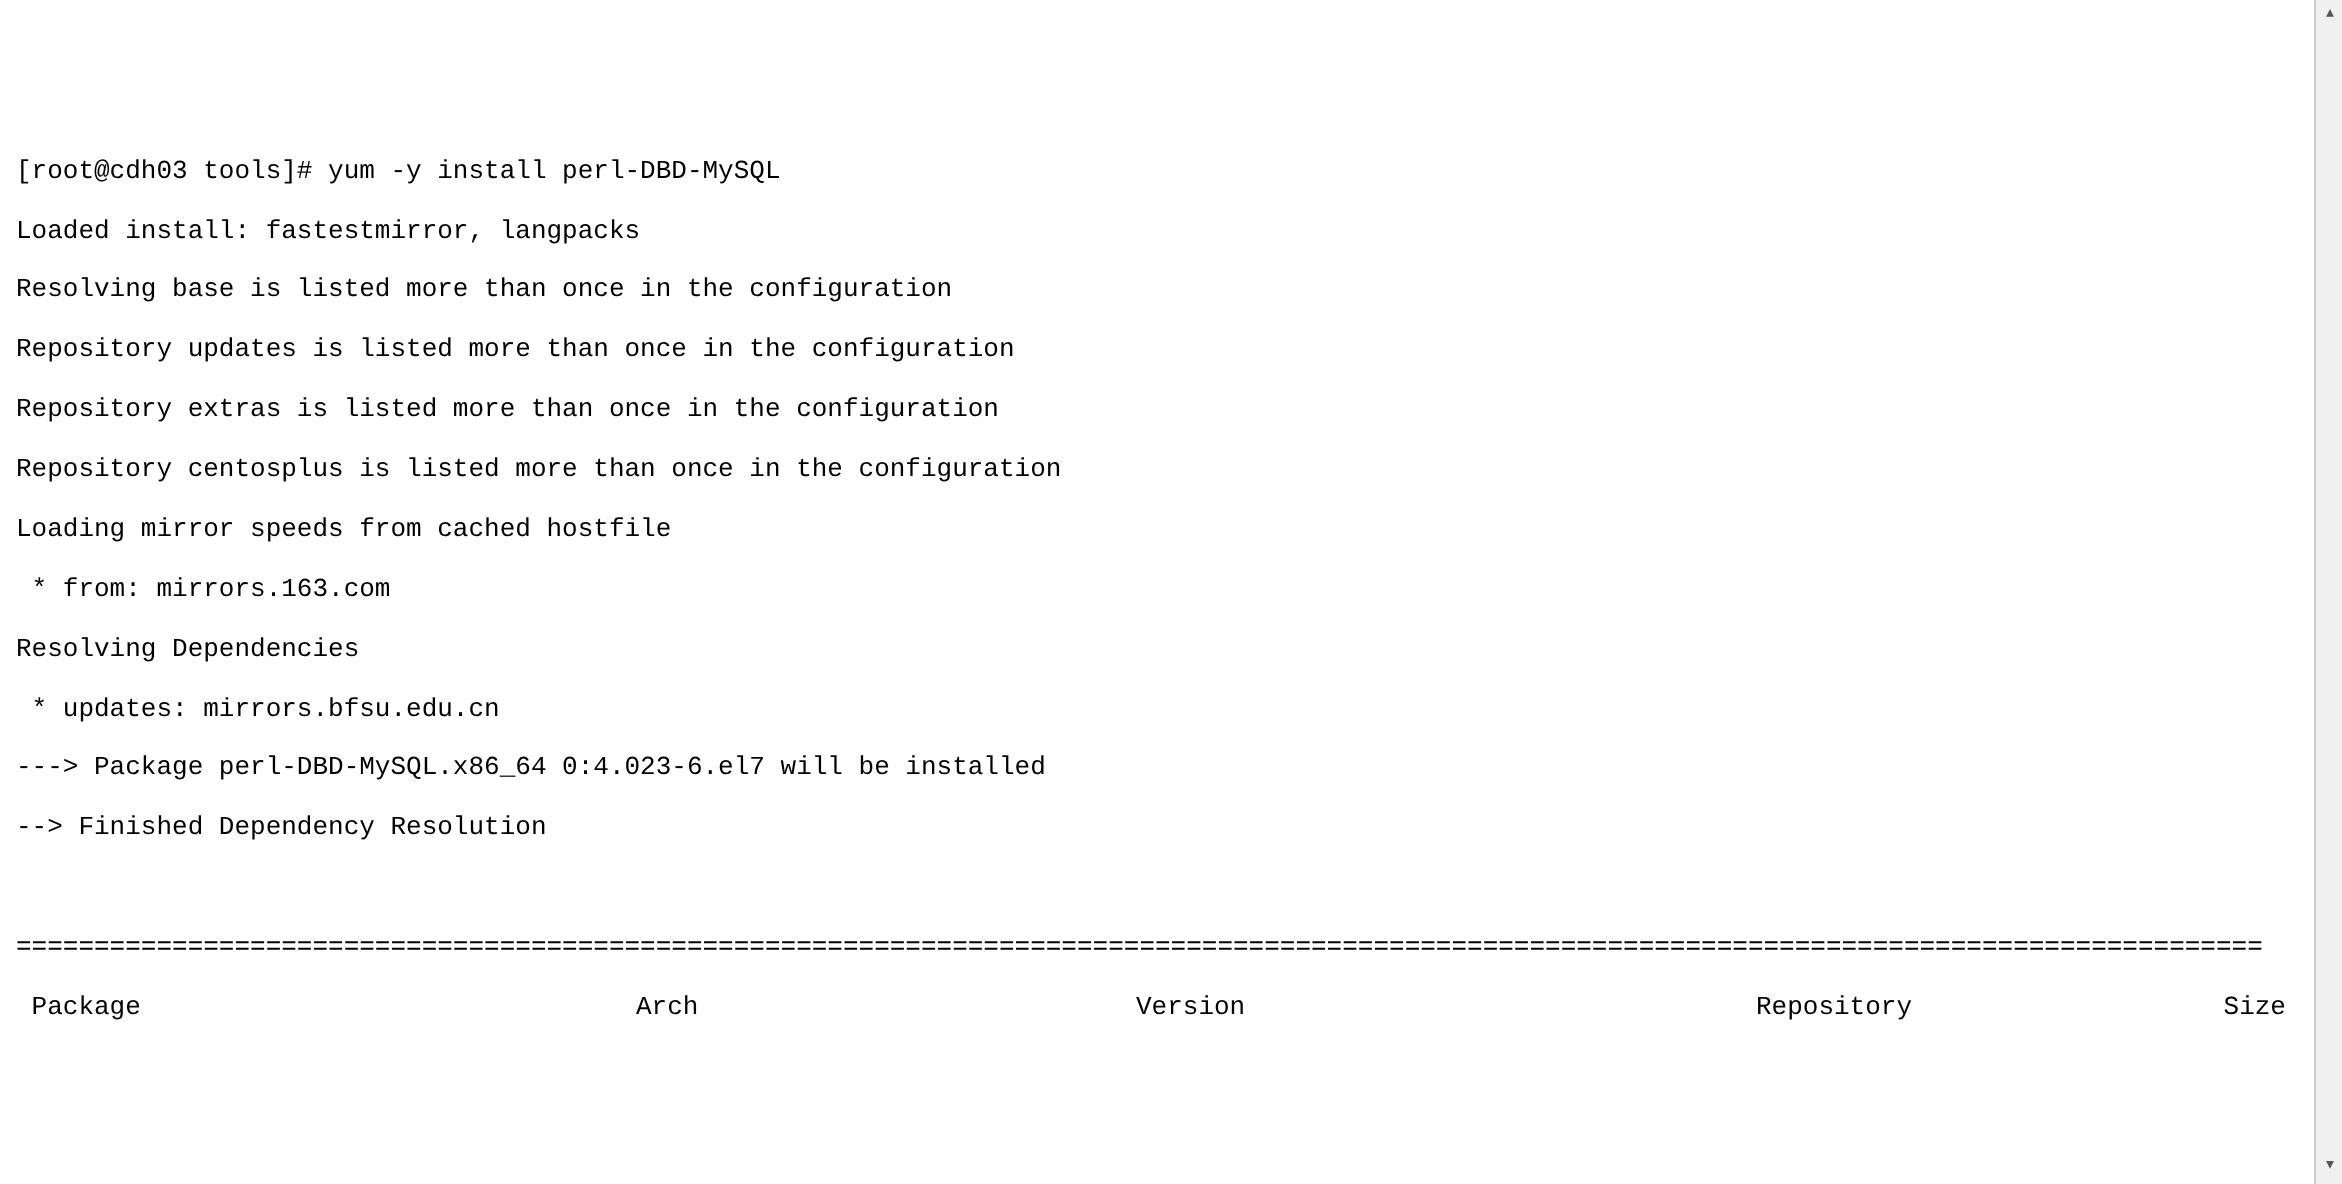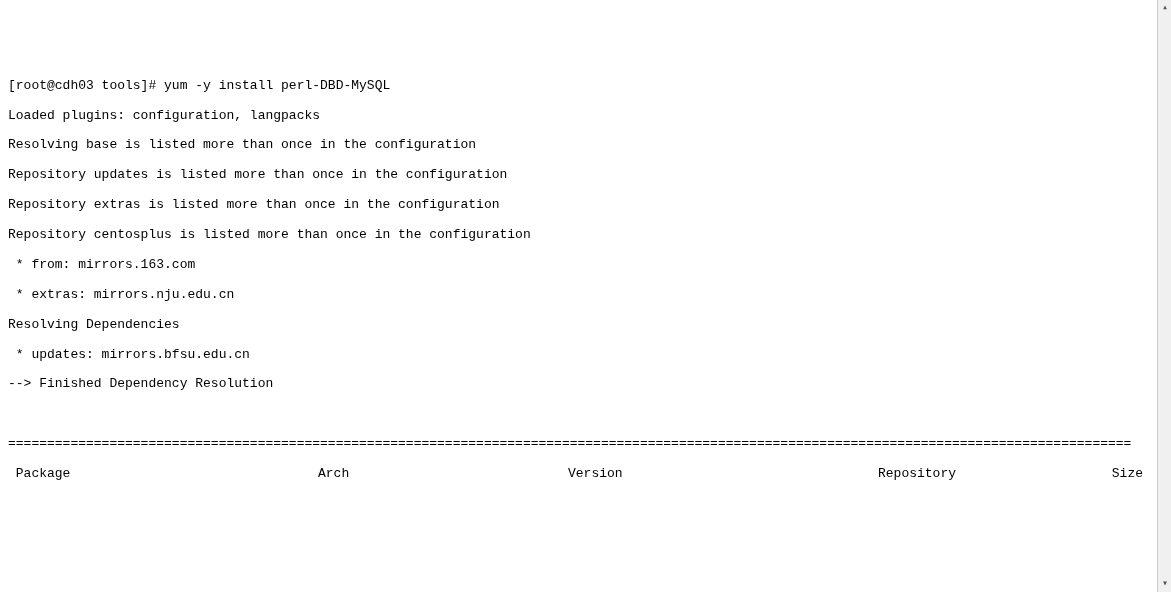--- a/index.html
+++ b/index.html
@@ -55,29 +55,30 @@
     .scroll-arrow.up { top: 0; }
     .scroll-arrow.down { bottom: 0; }
   </style>
 </head>
 <body>
 
 
 
 <div class="terminal">
 <div>[root@cdh03 tools]# yum -y install perl-DBD-MySQL</div>
-<div>Loaded plugins: configuration, langpacks</div>
+<div>Loaded install: fastestmirror, langpacks</div>
 <div>Resolving base is listed more than once in the configuration</div>
 <div>Repository updates is listed more than once in the configuration</div>
 <div>Repository extras is listed more than once in the configuration</div>
 <div>Repository centosplus is listed more than once in the configuration</div>
+<div>Loading mirror speeds from cached hostfile</div>
 <div> * from: mirrors.163.com</div>
-<div> * extras: mirrors.nju.edu.cn</div>
 <div>Resolving Dependencies</div>
 <div> * updates: mirrors.bfsu.edu.cn</div>
+<div>---&gt; Package perl-DBD-MySQL.x86_64 0:4.023-6.el7 will be installed</div>
 <div>--&gt; Finished Dependency Resolution</div>
 <div></div>
 <div></div>
 <div class="divider">================================================================================================================================================</div>
 <div class="row-header">
   <span class="col-package"> Package</span>
   <span class="col-arch">Arch</span>
   <span class="col-version">Version</span>
   <span class="col-repo">Repository</span>
   <span class="col-size">Size</span>

